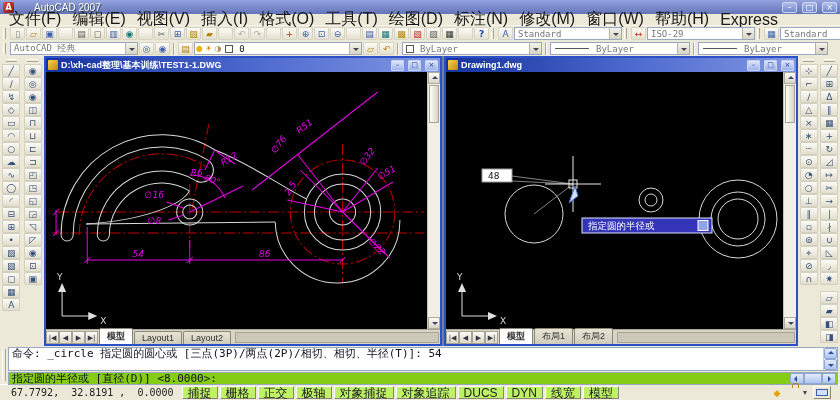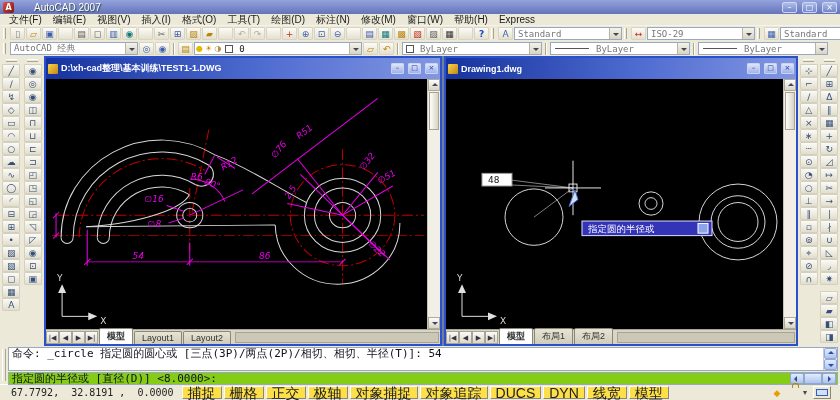--- a/index.html
+++ b/index.html
@@ -8,21 +8,21 @@
 
   
   .titlebar { height:14px; background:linear-gradient(180deg,#94a2dd,#6374b9); display:flex; align-items:center; padding:0 3px; gap:4px; }
   .app-icon { width:11px; height:11px; background:linear-gradient(135deg,#e05040,#7d1410); color:#fff; font-size:8px; line-height:11px; text-align:center; font-weight:bold; border-radius:2px; flex:none;}
   .app-title { color:#fff; font-size:10px; font-weight:normal; text-shadow:1px 1px 1px #344; flex:1;margin-left:16px; }
   .winbtn { width:15px; height:11px; font-size:8px; line-height:10px; text-align:center; color:#fff;
     background:linear-gradient(180deg,#aebde8,#7487cc); border:1px solid #cdd6f2; border-radius:2px; margin-left:1px; }
 
   
   .menubar { height:12px; display:flex; align-items:center; padding:0 4px; gap:1px; background:#ece9d8; border-bottom:1px solid #f6f4ea;}
-  .menu-item { font-size:10px; color:#1a1a1a; padding:0 5px; white-space:nowrap; }
+  .menu-item { font-size:16px; color:#1a1a1a; padding:0 5px; white-space:nowrap; }
 
   
   .tbrow { height:15px; display:flex; align-items:center; padding:0 2px; gap:1px; background:#ece9d8; white-space:nowrap; overflow:hidden; }
   .grip { width:3px; height:11px; border-left:1px solid #fff; border-right:1px solid #a9a694; margin:0 3px 0 1px; flex:none;}
   .tbsep { width:2px; height:12px; border-left:1px solid #a9a694; border-right:1px solid #fff; margin:0 2px; flex:none;}
   .tbicon { width:15px; height:13px; flex:none; font-size:9px; line-height:12px; text-align:center;
     background:linear-gradient(180deg,#fcfbf6,#e4e0cf); border:1px solid #d8d4c4; border-radius:1px; color:#35507a; }
   .ic-gold{color:#b8860b} .ic-blue{color:#3a5fb0} .ic-red{color:#c03020} .ic-teal{color:#107878}
   .ic-gray{color:#606060} .ic-dis{color:#b0ac9c} .ic-dark{color:#333} .ic-help{color:#2048c0;font-weight:bold}
   .ic-white{color:#888}
@@ -40,21 +40,21 @@
   .side-tools { background:#ece9d8; display:flex; flex:none; padding:1px; gap:1px;}
   .tools-col { width:21px; display:flex; flex-direction:column; align-items:center; background:#ece9d8;}
   .col-grip { width:11px; height:3px; border-top:1px solid #fff; border-bottom:1px solid #a9a694; margin:2px 0; flex:none;}
   .sicon { width:18px; height:13px; flex:none; font-size:9px; line-height:12px; text-align:center;
      background:linear-gradient(180deg,#fbfaf5,#e2decd); border:1px solid #d4d0c0; border-radius:1px; color:#35507a; margin-bottom:0; }
   .colgap { height:6px; flex:none;}
 
   .mdi { flex:1; display:flex; gap:2px; }
   .cadwin { border:2px solid #2b50c8; display:flex; flex-direction:column; background:#000; }
   .cadwin.w-left { width:398px; } .cadwin.w-right { width:354px; }
-  .cw-title { height:21px; display:flex; align-items:center; gap:3px; padding:0 2px;
+  .cw-title { height:14px; display:flex; align-items:center; gap:3px; padding:0 2px;
      background:linear-gradient(90deg,#16329e,#4f6cd0 55%,#8297e2); flex:none;}
   .cw-icon { width:10px; height:10px; background:linear-gradient(135deg,#ffd24a,#c08a10); border-radius:1px; flex:none;}
   .cw-text { color:#fff; font-size:9px; font-weight:bold; flex:1; white-space:nowrap; overflow:hidden;}
   .cwbtn { width:13px; height:11px; font-size:7px; line-height:9px; text-align:center; color:#16329e;
      background:linear-gradient(180deg,#dfe6fa,#9fb2ea); border:1px solid #c9d4f4; border-radius:1px; margin-left:1px; flex:none;}
   .cw-body { flex:1; display:flex; min-height:0;}
   .cw-canvas { flex:1; background:#000; }
   .cw-canvas svg { display:block; width:100%; height:100%; }
   .vscroll { width:13px; background:#f2f0e6; border-left:1px solid #c8c4b4; display:flex; flex-direction:column; flex:none;}
   .scrbtn { height:12px; background:linear-gradient(180deg,#fdfdfa,#d8d4c4); border:1px solid #b0ac9c; position:relative; flex:none;}
@@ -85,21 +85,21 @@
   .hscroll { width:46px; height:11px; display:flex; margin-right:1px;}
   .bluescr.lf,.bluescr.rt{width:14px;}
   .bluescr.lf::after,.bluescr.rt::after{content:"";position:absolute;top:2px;border:3px solid transparent;}
   .bluescr.lf::after{left:3px;border-right-color:#2a4a9a;border-left-width:0;}
   .bluescr.rt::after{left:5px;border-left-color:#2a4a9a;border-right-width:0;}
   .hthumb { flex:1; background:linear-gradient(180deg,#e3ecfd,#aec4ee); border:1px solid #8fa8d8;}
 
   
   .statusbar { height:16px; display:flex; align-items:center; background:#ece9d8; border-top:1px solid #fff; padding:0 9px; gap:2px;}
   .coords { font-size:10px; color:#222; white-space:pre; padding:0 6px 0 2px; font-family:"DejaVu Sans Mono", monospace;}
-  .toggle { font-size:14px; padding:0 5px; height:13px; line-height:12px; background:#fde047; color:#222;
+  .toggle { font-size:12px; padding:0 5px; height:13px; line-height:12px; background:#bef264; color:#222;
      border:1px solid; border-color:#fff #8a8678 #8a8678 #fff; white-space:nowrap;}
   .sb-spacer { flex:1; }
   .tray-ic { width:12px; height:12px; font-size:9px; line-height:12px; text-align:center; flex:none;}
   .lockbody { width:9px; height:7px; background:#d4a017; border-radius:1px; position:relative; margin-top:4px;}
   .lockbody::before { content:""; position:absolute; top:-4px; left:1px; width:5px; height:4px; border:1.5px solid #b8860b; border-bottom:none; border-radius:3px 3px 0 0;}
   .sb-btn { width:18px; height:13px; background:#ece9d8; border:1px solid; border-color:#fff #8a8678 #8a8678 #fff; position:relative;}
   .sb-btn::after{content:""; position:absolute; inset:2px; border:1px solid #3a5fb0; background:#cfe0f8;}
 </style>
 </head>
 <body>

